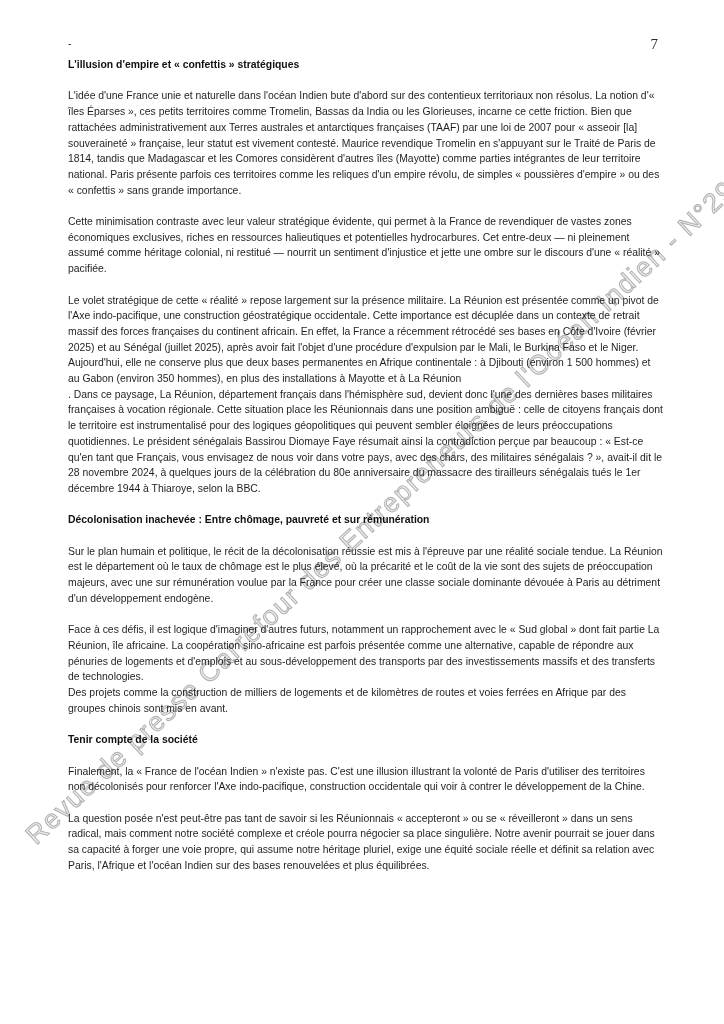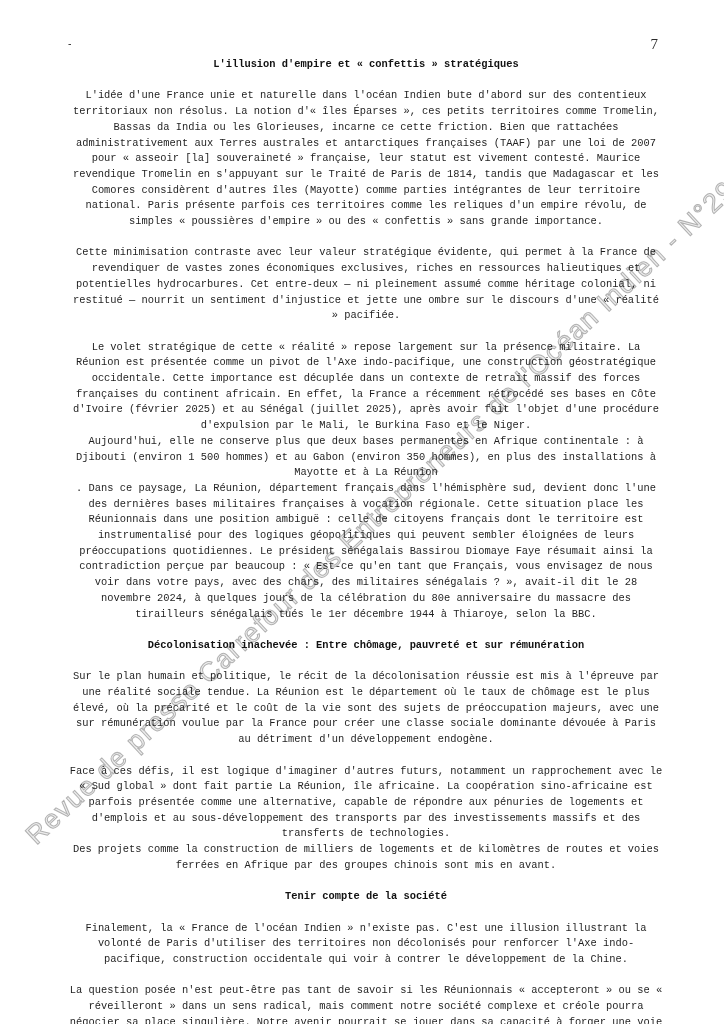--- a/index.html
+++ b/index.html
@@ -61,22 +61,21 @@
     font-size: 10.4px;
     line-height: 15.7px;
   }
   .doc-body p,
   .doc-body h2 {
     margin: 0 0 15.7px 0;
     white-space: pre-line;
     font-size: 10.4px;
     line-height: 15.7px;
     font-weight: normal;
-    text-align: center;
-    font-family: Liberation Mono, monospace;
+    text-align: left;
   }
   .doc-body h2 {
     font-weight: bold;
     color: #111111;
   }
 </style>
 </head>
 <body>
 
 <div class="page">

